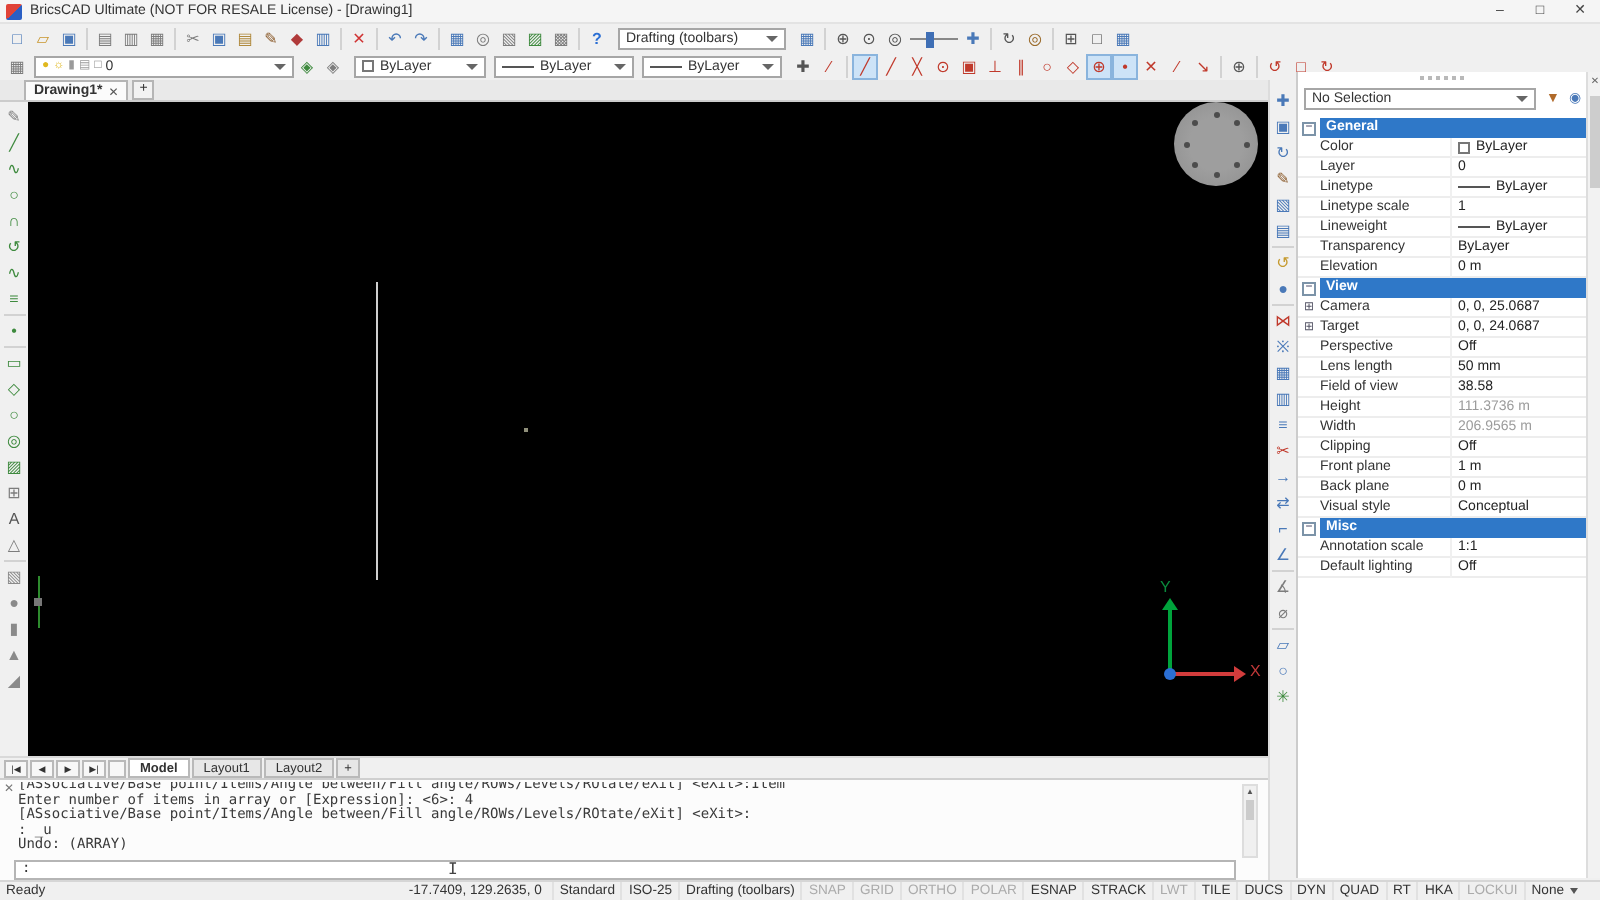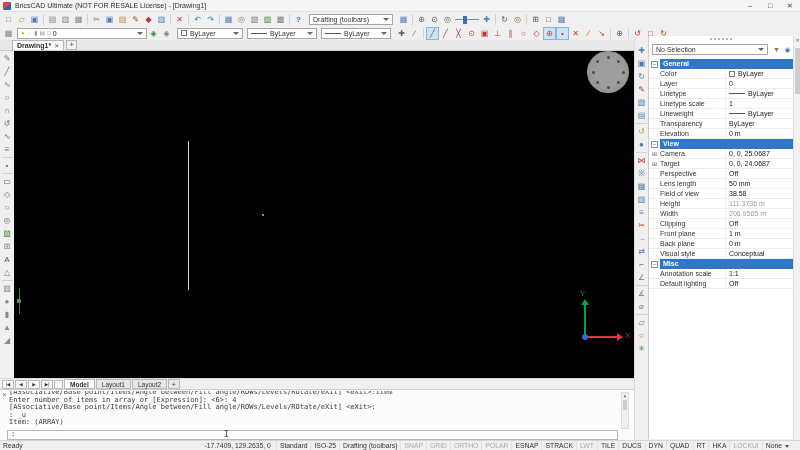--- a/index.html
+++ b/index.html
@@ -462,21 +462,21 @@
     <div class="navbtn">▶|</div>
     <div class="navbtn blank"></div>
     <div class="ltab active">Model</div>
     <div class="ltab">Layout1</div>
     <div class="ltab">Layout2</div>
     <div class="ltab add">+</div>
   </div>
 
 <div class="cmd">
   <div class="cmdclose">✕</div>
-  <div class="cmdhist" id="cmdhist"><div>[ASsociative/Base point/Items/Angle between/Fill angle/ROWs/Levels/ROtate/eXit] &lt;eXit&gt;:Item</div><div>Enter number of items in array or [Expression]: &lt;6&gt;: 4</div><div>[ASsociative/Base point/Items/Angle between/Fill angle/ROWs/Levels/ROtate/eXit] &lt;eXit&gt;:</div><div>: _u</div><div>Item: (ARRAY)</div></div>
+  <div class="cmdhist" id="cmdhist"><div>[ASsociative/Base point/Items/Angle between/Fill angle/ROWs/Levels/ROtate/eXit] &lt;eXit&gt;:Item</div><div>Enter number of items in array or [Expression]: &lt;6&gt;: 4</div><div>[ASsociative/Base point/Items/Angle between/Fill angle/ROWs/Levels/ROtate/eXit] &lt;eXit&gt;:</div><div>: _u</div><div>Undo: (ARRAY)</div></div>
   <div class="cmdscroll">
     <div class="up">▲</div>
     <div class="thumb"></div>
   </div>
   <div class="cmdinput">:</div>
   <div class="ibeam">I</div>
 </div>
 
 <div class="statusbar">
   <span class="ready">Ready</span>

